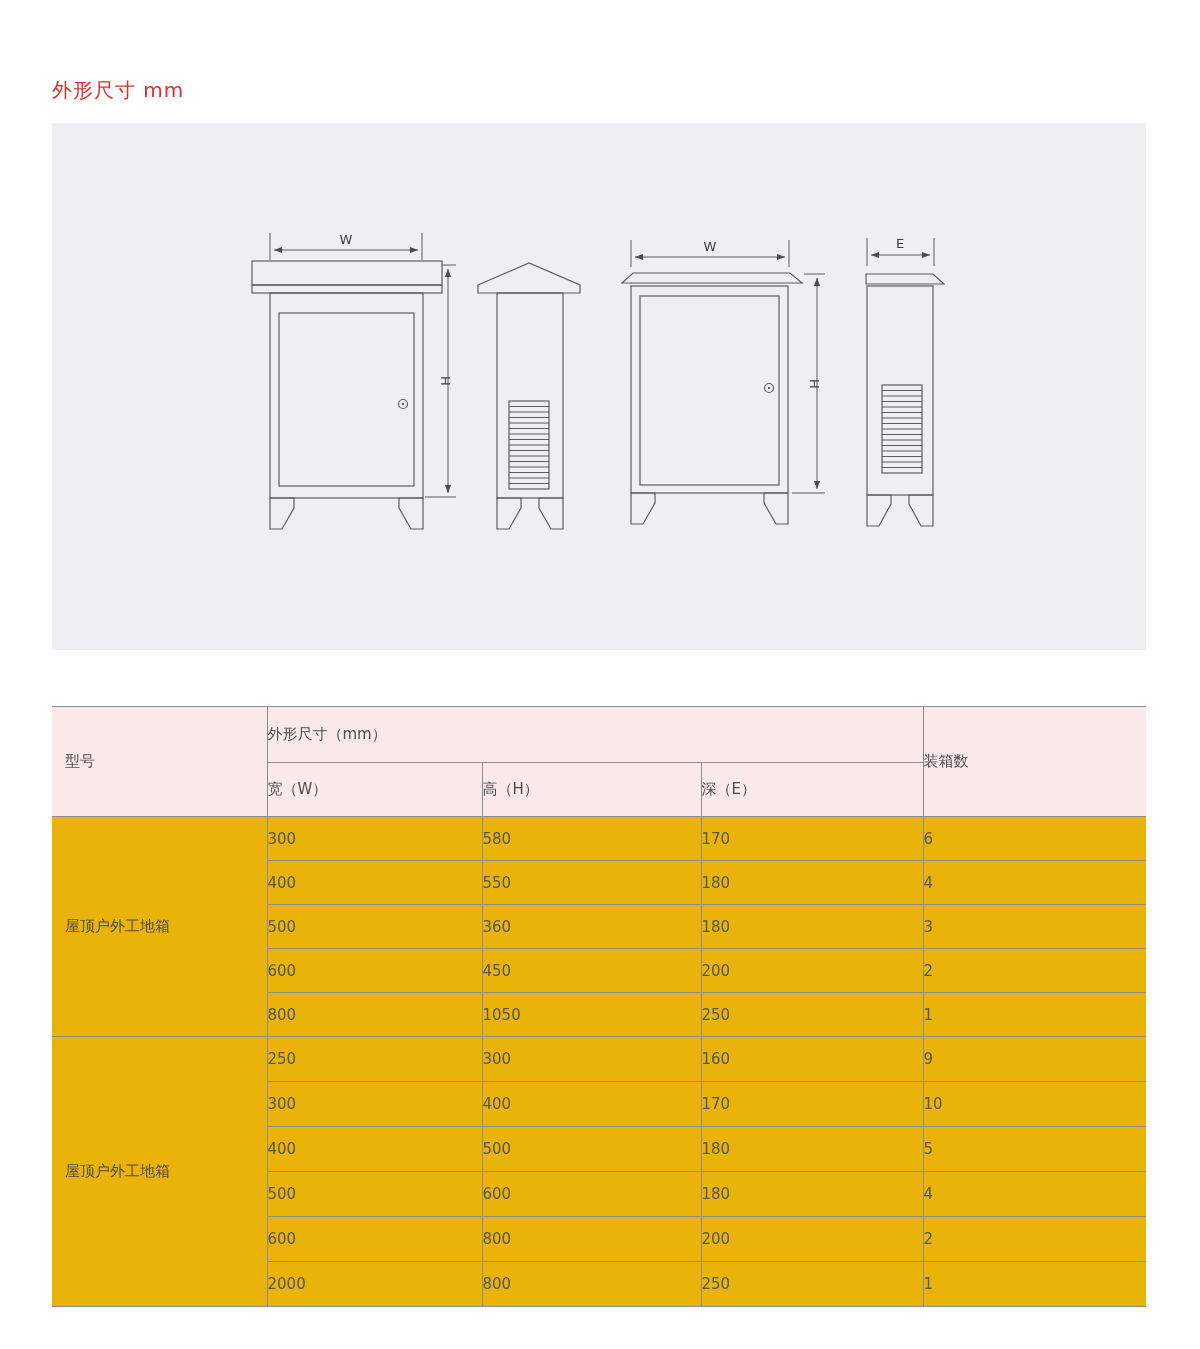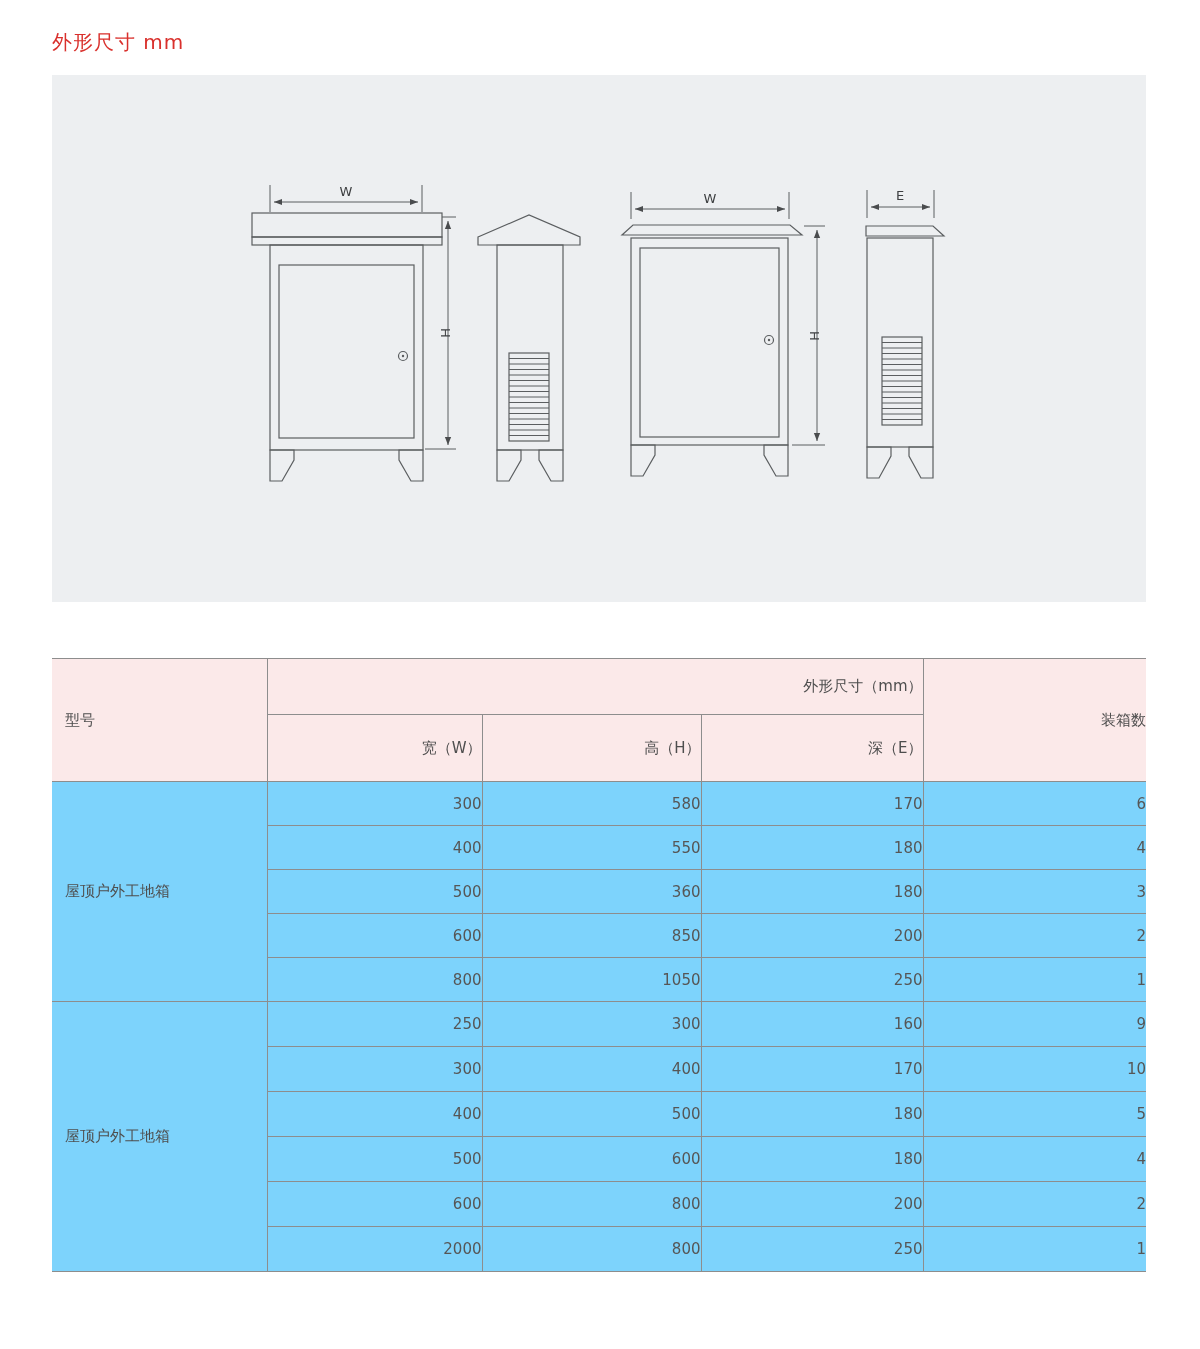--- a/index.html
+++ b/index.html
@@ -6,21 +6,21 @@
   html, body { background: #ffffff; }
   body {
     width: 1200px;
     min-height: 1349px;
     font-family: "DejaVu Sans", "Liberation Sans", sans-serif;
     position: relative;
   }
   .content { margin-left: 52px; width: 1094px; }
 
   .page-title {
-    padding-top: 28px;
+    padding-top: 76px;
     font-size: 20px;
     line-height: 28px;
     color: #d9302c;
     letter-spacing: 1px;
   }
 
   .diagram-panel {
     margin-top: 19px;
     width: 1094px;
     height: 527px;
@@ -34,30 +34,30 @@
   .table-wrap { margin-top: 56px; }
   table.spec-table {
     border-collapse: collapse;
     table-layout: fixed;
     width: 1094px;
     font-size: 15px;
     color: #4e4e4e;
   }
   .spec-table th, .spec-table td {
     border: 1px solid #8d8d8d;
-    text-align: right;
+    text-align: left;
     vertical-align: middle;
     font-weight: normal;
   }
   .spec-table tr > *:first-child { border-left: 0; }
   .spec-table tr > *:last-child  { border-right: 0; }
   .spec-table th { background: #fbe9e9; }
   .hrow1 th { height: 56px; }
-  .hrow2 th { height: 67px; }
-  .data-row td { height: 44px; background: #7dd3fc; color: #565656; }
+  .hrow2 th { height: 54px; }
+  .data-row td { height: 44px; background: #eab308; color: #565656; }
   .data-row.group-1 td { height: 45px; }
   th.model-head, td.model-cell {
     text-align: left;
     padding-left: 13px;
     margin-left: 12px;
   }
   td.model-cell { color: #4e4e4e; }
 </style>
 </head>
 <body>
@@ -190,21 +190,21 @@
             <td>4</td>
           </tr>
           <tr class="data-row group-0">
             <td>500</td>
             <td>360</td>
             <td>180</td>
             <td>3</td>
           </tr>
           <tr class="data-row group-0">
             <td>600</td>
-            <td>850</td>
+            <td>450</td>
             <td>200</td>
             <td>2</td>
           </tr>
           <tr class="data-row group-0">
             <td>800</td>
             <td>1050</td>
             <td>250</td>
             <td>1</td>
           </tr>
           <tr class="data-row group-1">

